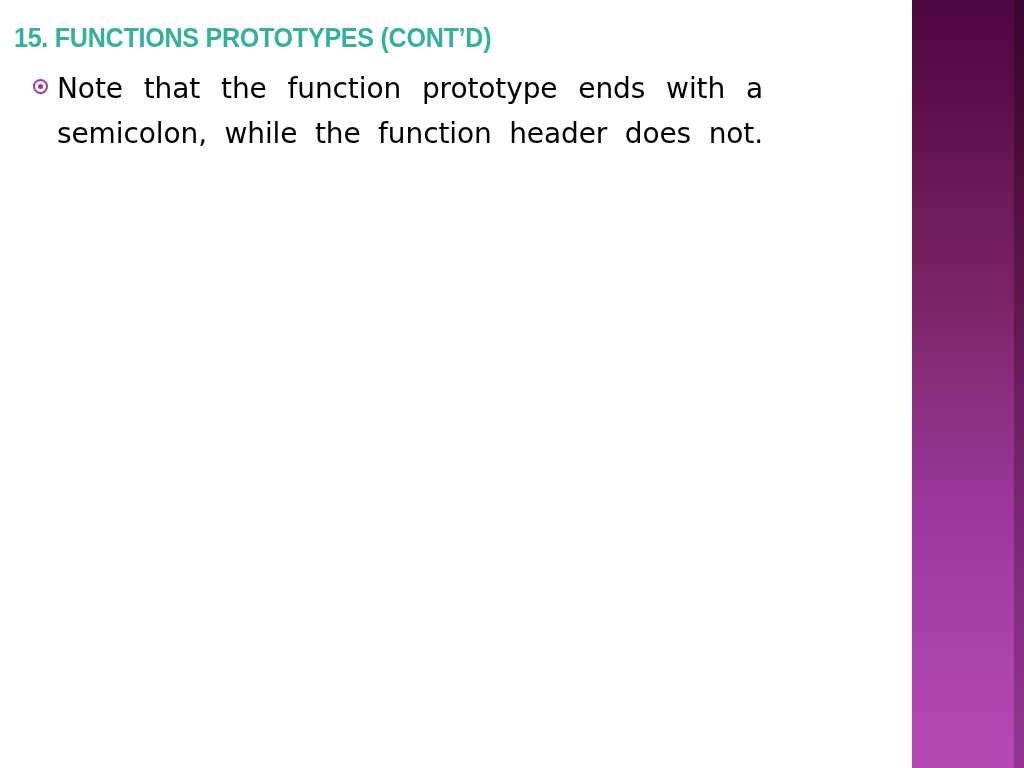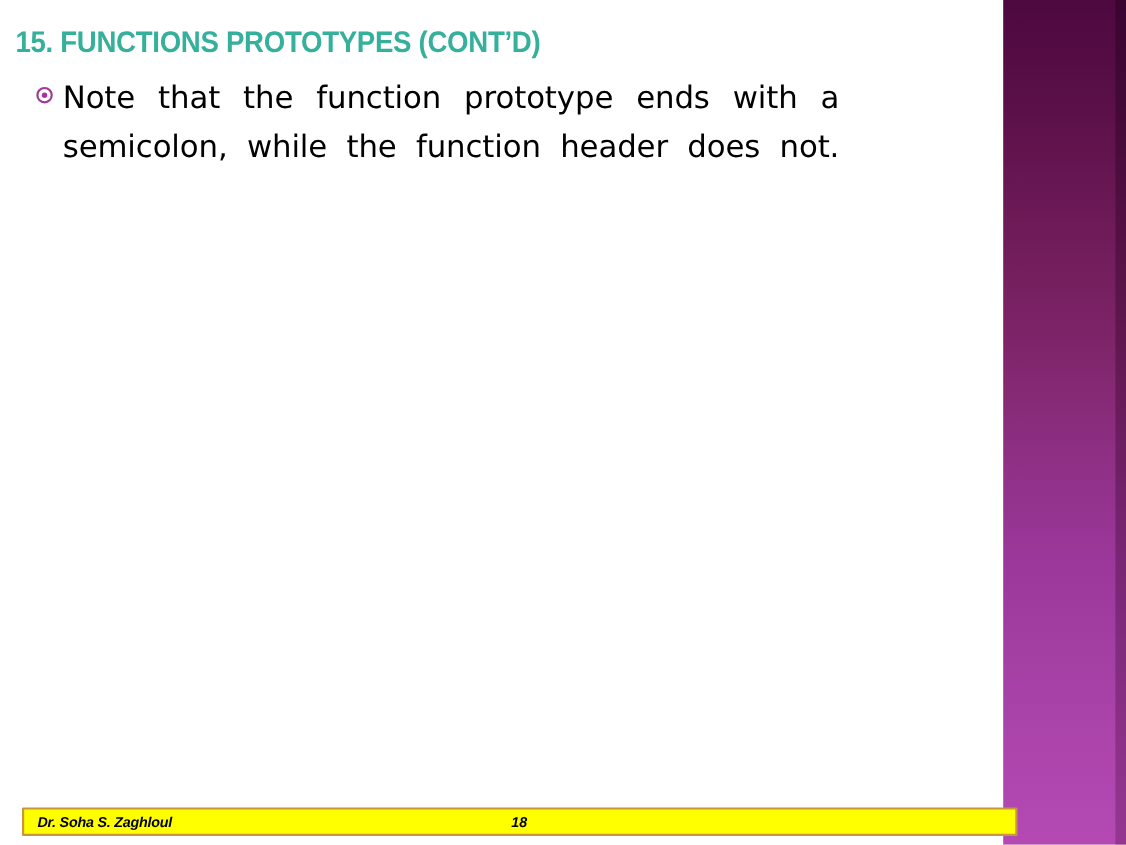--- a/index.html
+++ b/index.html
@@ -174,18 +174,14 @@
   <div id="body">
 
     <div class="bullet-row">
       <span class="bullet-mark"></span>
       <span class="bullet-text">Note that the function prototype ends with a semicolon, while the function header does not.</span>
     </div>
 
 
   </div>
 
-  <div id="footer-bar">
-    <span id="footer-author">Dr. Soha S. Zaghloul</span>
-    <span id="footer-page">18</span>
-  </div>
 
 </div>
 
 </body></html>

